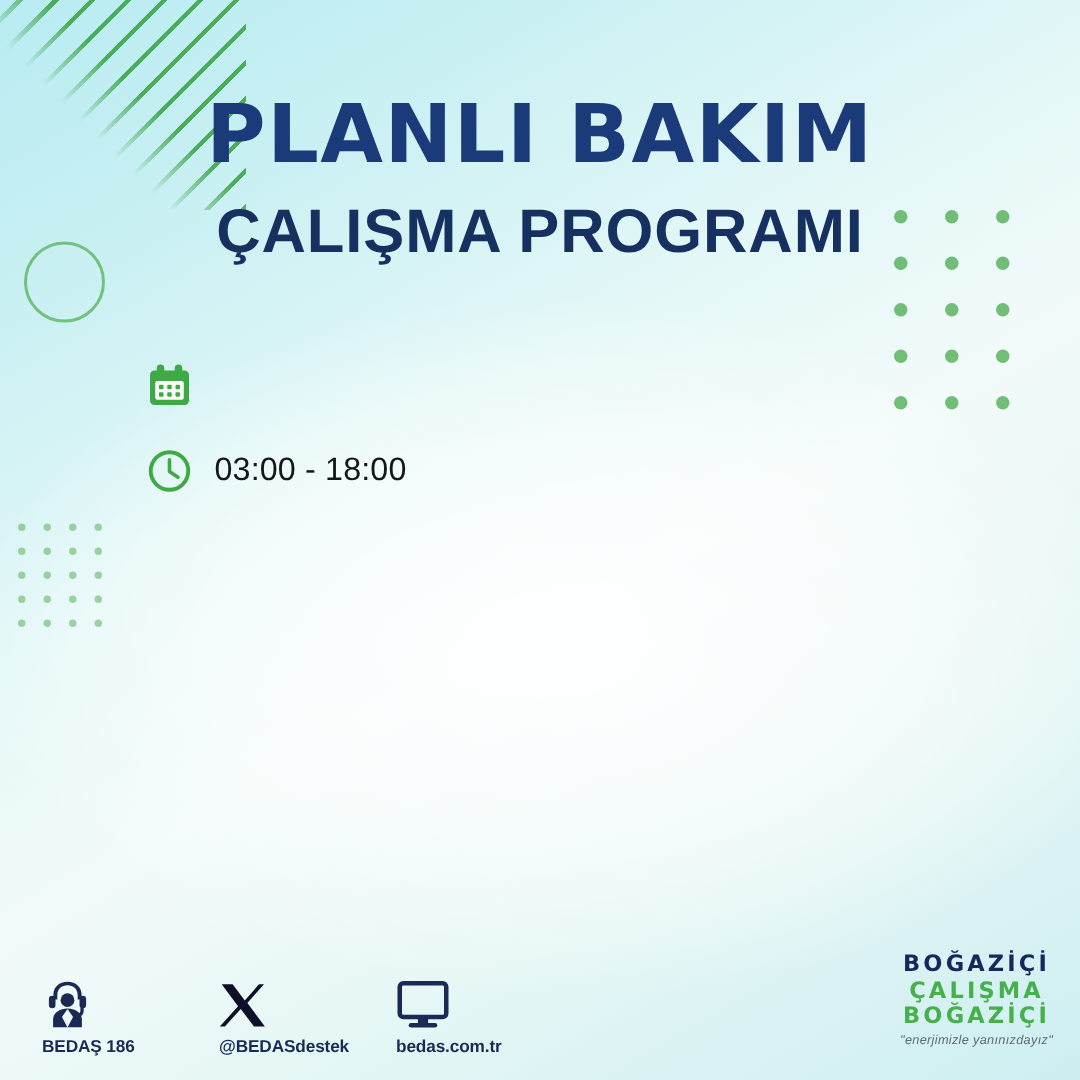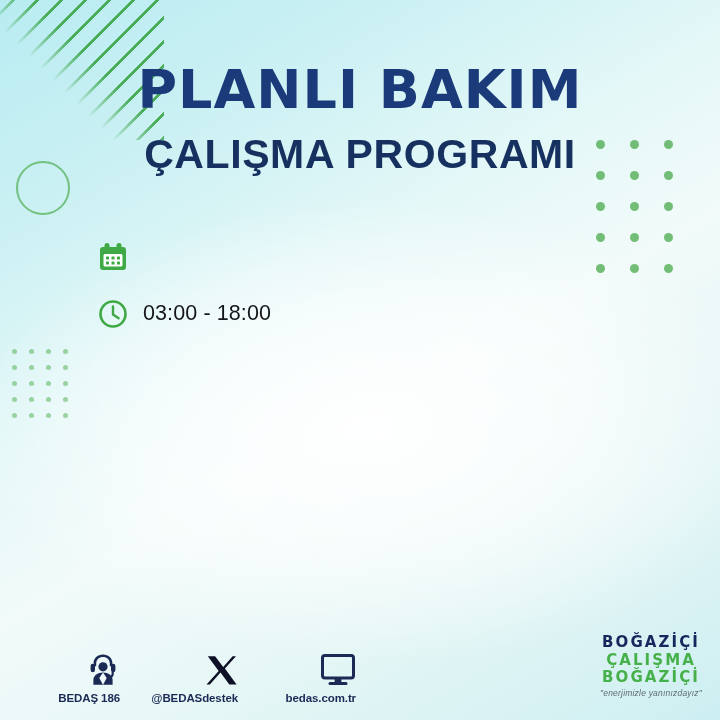--- a/index.html
+++ b/index.html
@@ -137,21 +137,21 @@
     left: 28px;
     bottom: 16px;
     display: flex;
     align-items: flex-end;
     gap: 26px;
   }
   .footer-item {
     width: 92px;
     display: flex;
     flex-direction: column;
-    align-items: flex-end;
+    align-items: flex-start;
   }
   .footer-icon {
     height: 40px;
     display: flex;
     align-items: flex-end;
     justify-content: center;
   }
   .footer-label {
     margin-top: 5px;
     font-size: 11.5px;

